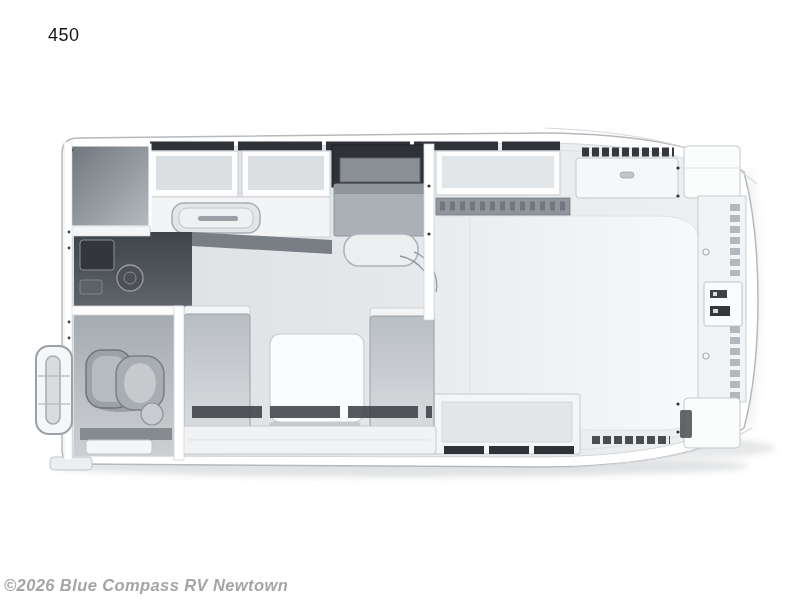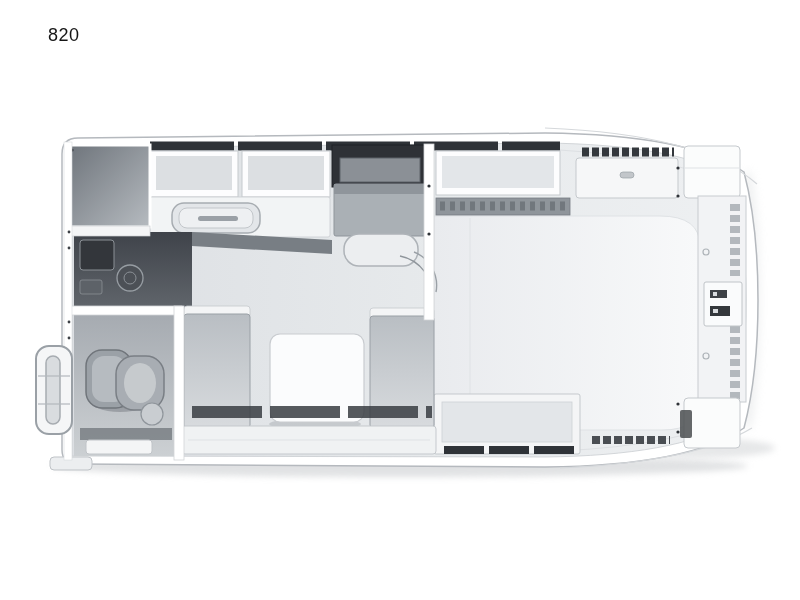--- a/index.html
+++ b/index.html
@@ -11,21 +11,21 @@
   .floorplan-wrap{position:absolute;left:0;top:0;width:800px;height:600px;}
   .watermark{position:absolute;left:4px;top:576px;font-size:16.5px;font-weight:bold;
        font-style:italic;color:#a5a5a5;letter-spacing:0.4px;white-space:nowrap;}
   svg{display:block;}
 </style>
 </head>
 <body>
 
 <div class="page">
 
-  <div class="model-label">820</div>
+  <div class="model-label">450</div>
 
   <div class="floorplan-wrap">
   <svg width="800" height="600" viewBox="0 0 800 600">
     <defs>
       <linearGradient id="gFloor" x1="0" y1="0" x2="1" y2="0">
         <stop offset="0" stop-color="#dcdfe3"></stop>
             <stop offset="0.55" stop-color="#e7eaec"></stop>
         <stop offset="1" stop-color="#eef0f2"></stop>
       </linearGradient>
       <linearGradient id="gBed" x1="0" y1="0" x2="1" y2="0">
@@ -184,13 +184,14 @@
 
     <g>
       <rect x="36" y="346" width="36" height="88" rx="13" fill="#f5f6f7" stroke="#9aa0a6" stroke-width="2"></rect>
       <rect x="46" y="356" width="14" height="68" rx="7" fill="#d9dcdf" stroke="#a7acb1" stroke-width="1.5"></rect>
       <line x1="38" y1="376" x2="70" y2="376" stroke="#b3b8bd" stroke-width="1.2"></line>
       <line x1="38" y1="404" x2="70" y2="404" stroke="#b3b8bd" stroke-width="1.2"></line>
     </g>
   </svg>
   </div>
 
+  <div class="watermark">©2026 Blue Compass RV Newtown</div>
 </div>
 
 </body></html>

